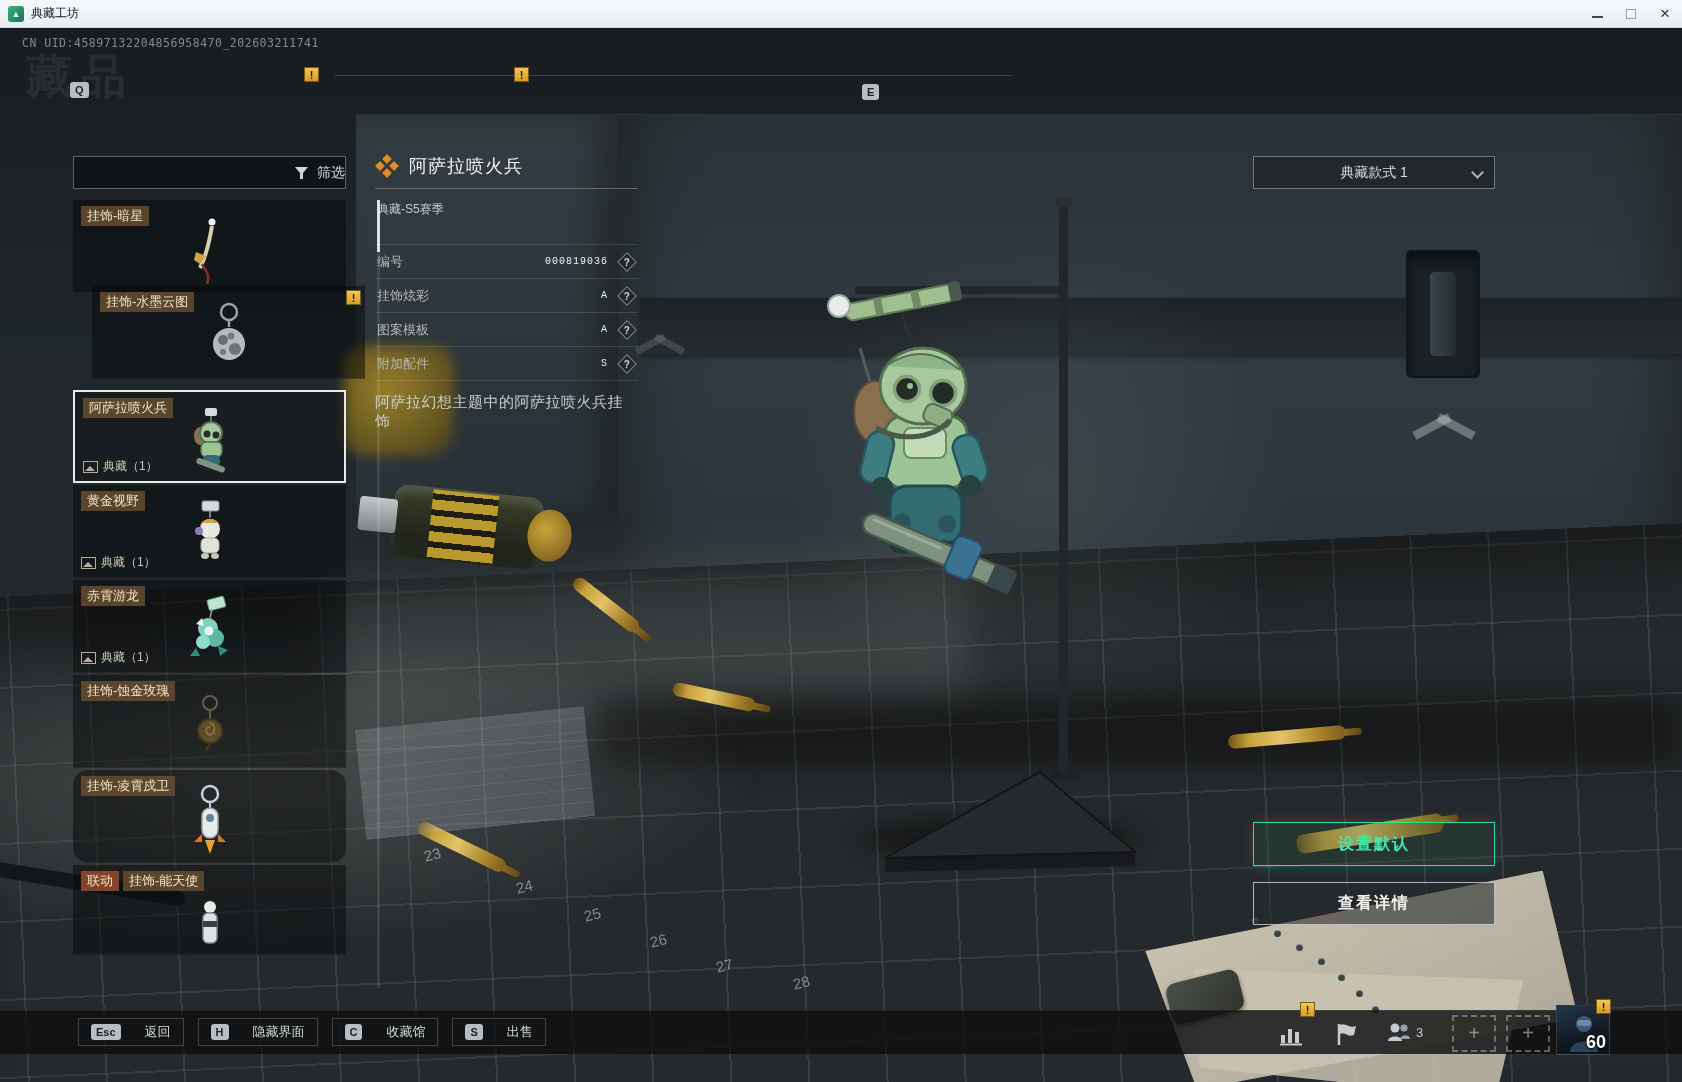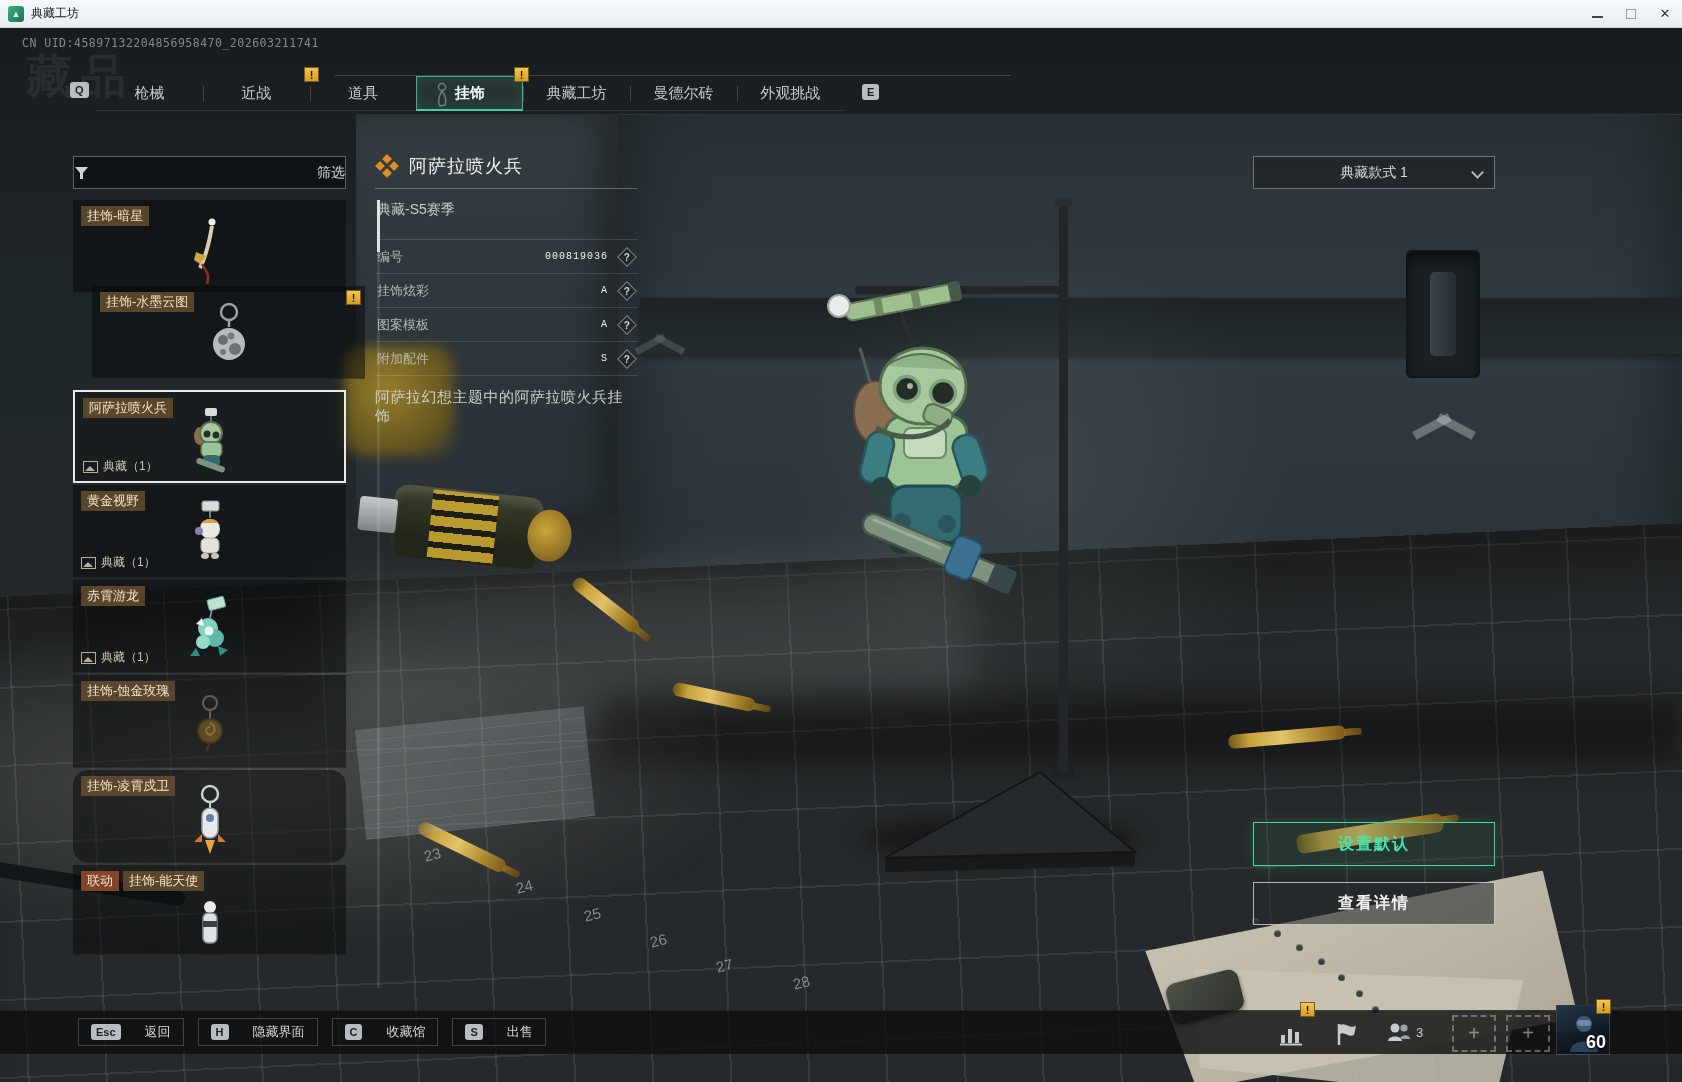--- a/index.html
+++ b/index.html
@@ -102,21 +102,21 @@
   .tab-ghost-icon { position:absolute; left:14px; top:5px; opacity:0.4; }
   .keycap { background:#b7bdc2; color:#1d2022; border-radius:3px; font-size:11px; font-weight:bold;
     padding:2px 5px; display:inline-block; line-height:1.1; }
   #tab-key-left { left:70px; top:54px; z-index:6; }
   #tab-key-right { left:862px; top:56px; z-index:6; }
   .alert-badge { width:15px; height:15px; background:linear-gradient(#f5c64e,#d79c27); border:1px solid #7a5a14;
     color:#2a1d05; font-size:11px; font-weight:bold; display:flex; align-items:center; justify-content:center; z-index:7; }
 
   
   #filter-btn { left:73px; top:128px; width:273px; height:33px; background:rgba(12,14,15,0.72);
-    border:1px solid #5c6165; display:flex; align-items:center; justify-content:space-between; gap:8px;
+    border:1px solid #5c6165; display:flex; align-items:center; justify-content:flex-end; gap:8px;
     color:#d6dadc; font-size:14px; z-index:6; }
   #item-list { left:73px; top:172px; width:273px; height:788px; z-index:6; }
   .sitem { position:absolute; left:0; width:273px; height:93px; background:rgba(8,10,11,0.52); overflow:hidden;
     border-bottom:1px solid rgba(255,255,255,0.05); }
   .sitem.selected { border:2px solid #eceae6; background:rgba(18,21,22,0.55); }
   .ilabel { position:absolute; left:8px; top:6px; display:flex; gap:4px; }
   .ilabel span { background:rgba(104,79,48,0.82); color:#f2e2c6; font-size:13px; padding:1px 6px; white-space:nowrap; }
   .ilabel span.tag { background:rgba(146,74,44,0.88); }
   .coll { position:absolute; left:8px; bottom:6px; display:flex; align-items:center; gap:5px;
     color:#cfc6b2; font-size:12px; }
@@ -126,21 +126,21 @@
   .thumb { position:absolute; left:50%; top:14px; transform:translateX(-50%); }
   .ibadge { position:absolute; right:4px; top:4px; }
   #sb-scroll-track { left:377px; top:172px; width:3px; height:788px; background:rgba(255,255,255,0.10); z-index:6; }
   #sb-scroll-thumb { left:377px; top:172px; width:3px; height:52px; background:#dfe3e5; z-index:7; }
 
   
   #detail { left:375px; top:120px; width:263px; z-index:6; color:#eef1ee; }
   #detail-header { display:flex; align-items:center; gap:10px; height:36px; }
   #detail-title { font-size:18px; letter-spacing:1px; color:#f0f3f0; }
   #detail-sep { width:263px; height:1px; background:rgba(255,255,255,0.28); margin-top:4px; }
-  #detail-season { font-size:14px; color:#c6ccc7; padding:12px 0 20px 2px; border-bottom:1px solid rgba(255,255,255,0.13); }
+  #detail-season { font-size:12px; color:#c6ccc7; padding:12px 0 26px 2px; border-bottom:1px solid rgba(255,255,255,0.13); }
   .drow { height:34px; display:flex; align-items:center; border-bottom:1px solid rgba(255,255,255,0.13); padding:0 0 0 2px; }
   .drow .lab { font-size:13px; color:#b2b8b5; }
   .drow .val { margin-left:auto; font-size:10px; color:#f0f2ef; font-family:Liberation Mono, monospace; letter-spacing:1px; }
   .help-dia { width:14px; height:14px; border:1px solid #7e8386; transform:rotate(45deg); margin-left:12px; margin-right:4px;
     background:rgba(30,34,36,0.5); display:flex; align-items:center; justify-content:center; }
   .help-dia b { transform:rotate(-45deg); font-size:10px; color:#d2d6d4; font-weight:bold; }
   #detail-desc { font-size:15px; color:#c9cfc9; padding-top:12px; letter-spacing:0.5px; }
 
   
   #style-dd { left:1253px; top:128px; width:242px; height:33px; border:1px solid #70767a;
@@ -296,35 +296,20 @@
       </g>
       <circle cx="82" cy="298" r="11" fill="#27423e"></circle>
       <circle cx="170" cy="296" r="11" fill="#27423e"></circle>
     </svg>
 
     <div class="abs" id="watermark">藏品</div>
     <div class="abs" id="uid">CN UID:45897132204856958470_202603211741</div>
 
     <div class="abs" id="tab-topline"></div>
     <span class="abs keycap" id="tab-key-left">Q</span>
-    <div class="abs" id="tabbar">
-      <div class="tab">枪械</div>
-      <div class="tab">近战</div>
-      <div class="tab">道具</div>
-      <div class="tab active">
-        <svg class="tab-ghost-icon" width="22" height="26" viewBox="0 0 22 26">
-          <circle cx="11" cy="5" r="3.5" fill="none" stroke="#cfe8db" stroke-width="1.5"></circle>
-          <path d="M11 9 C8 14 6 19 9 24 L14 23 C16 18 14 13 11 9 Z" fill="none" stroke="#cfe8db" stroke-width="1.5"></path>
-        </svg>
-        <span>挂饰</span>
-      </div>
-      <div class="tab">典藏工坊</div>
-      <div class="tab">曼德尔砖</div>
-      <div class="tab">外观挑战</div>
-    </div>
     <span class="abs keycap" id="tab-key-right">E</span>
     <div class="abs alert-badge" style="left:304px; top:39px;">!</div>
     <div class="abs alert-badge" style="left:514px; top:39px;">!</div>
 
     <div class="abs" id="filter-btn">
       <svg width="15" height="14" viewBox="0 0 15 14">
         <polygon points="1,1 14,1 9,7 9,13 6,13 6,7" fill="#d0d4d6"></polygon>
       </svg>
       <span>筛选</span>
     </div>

